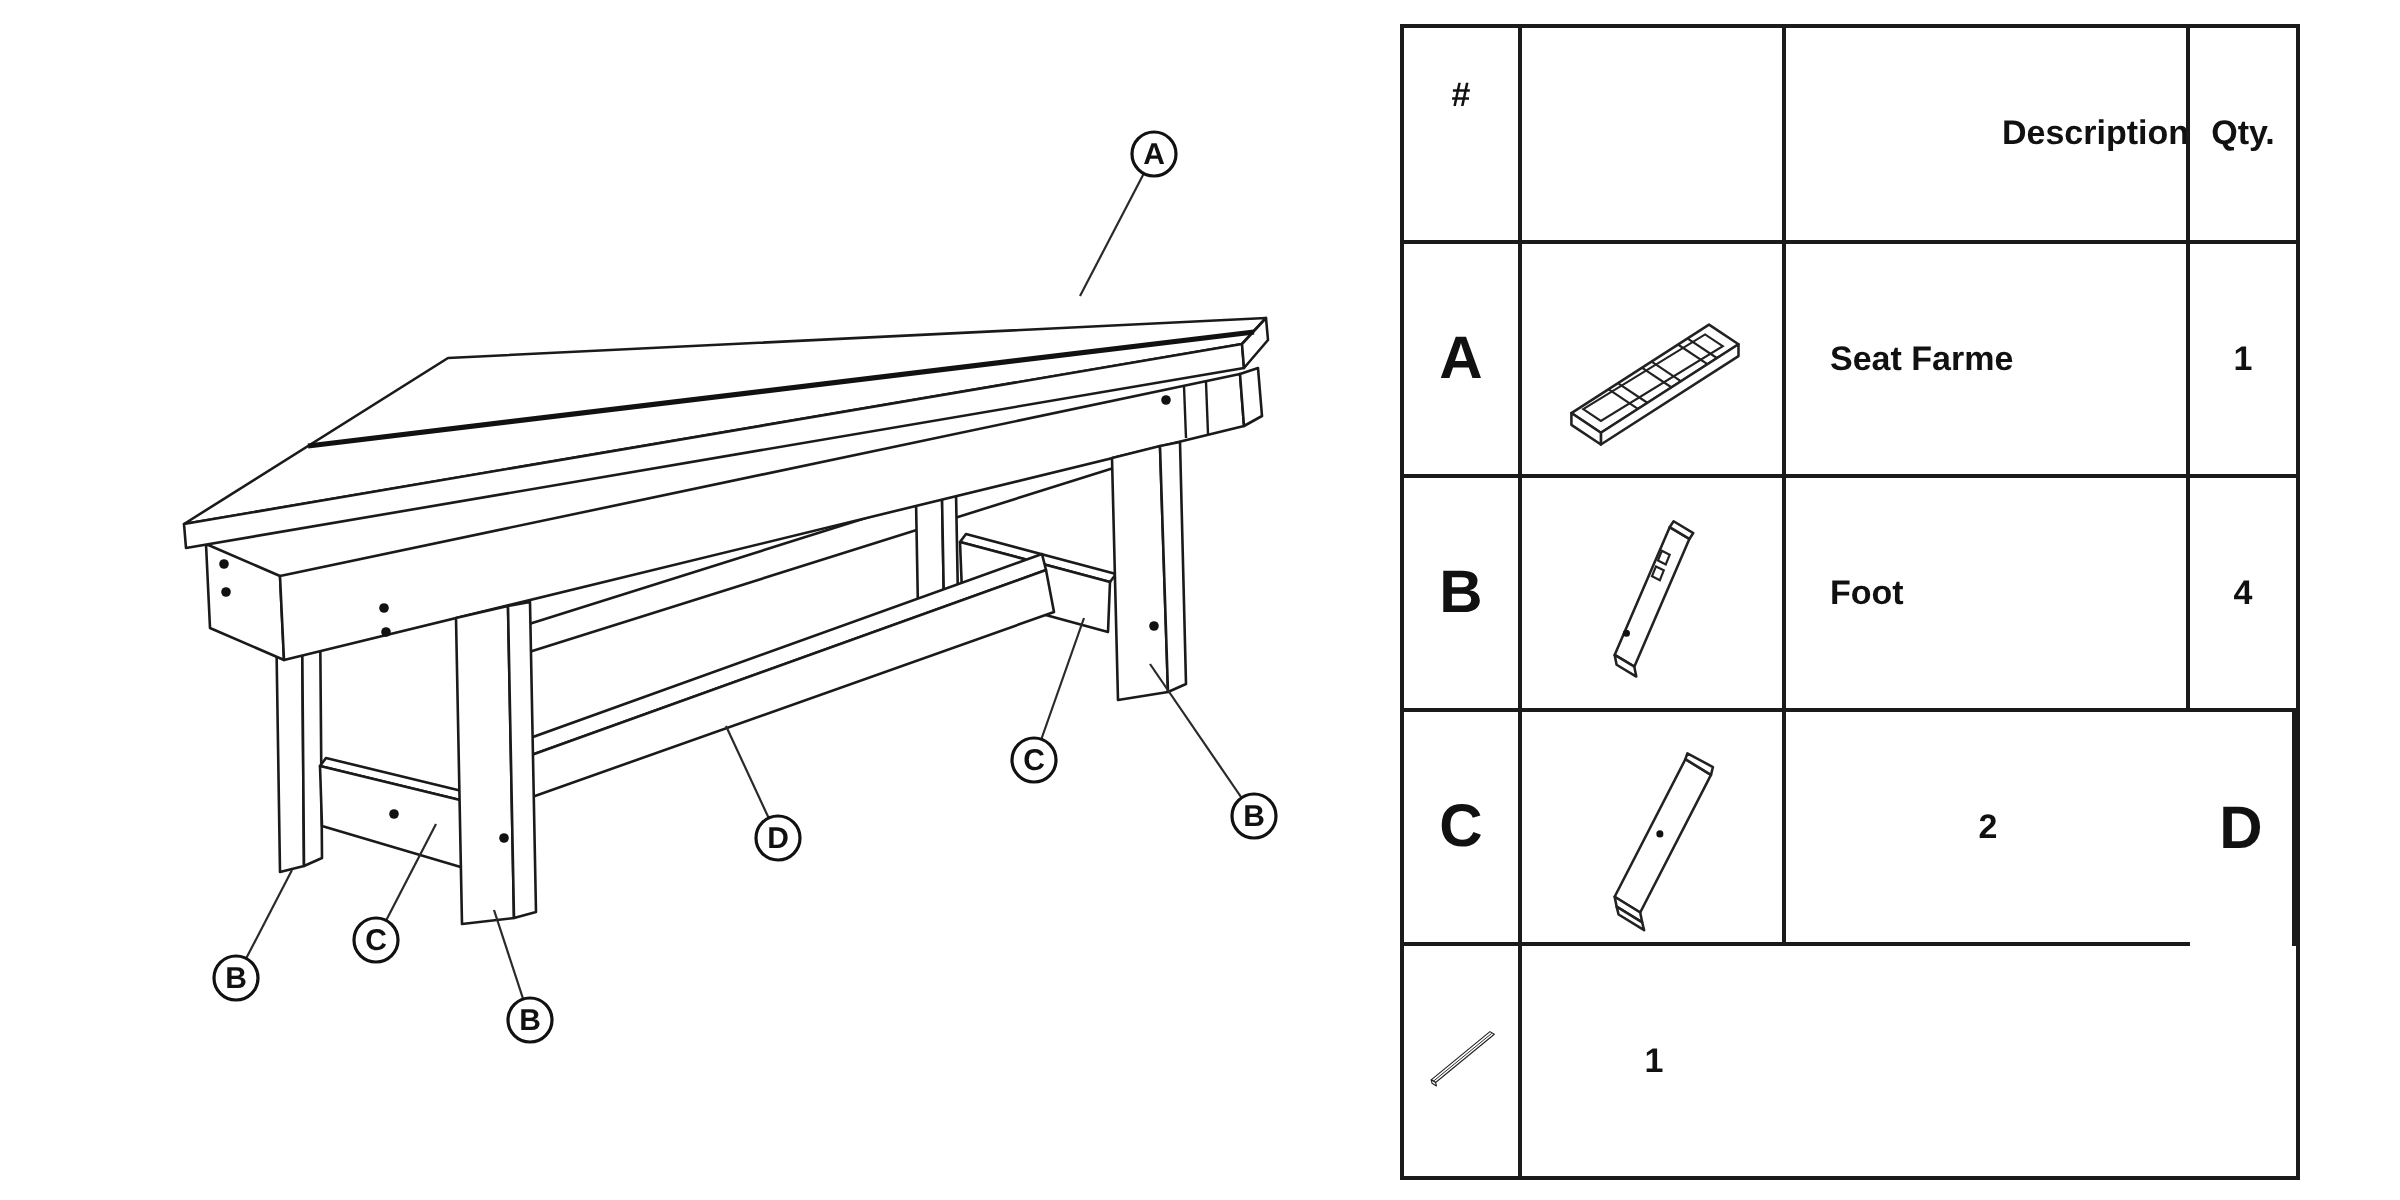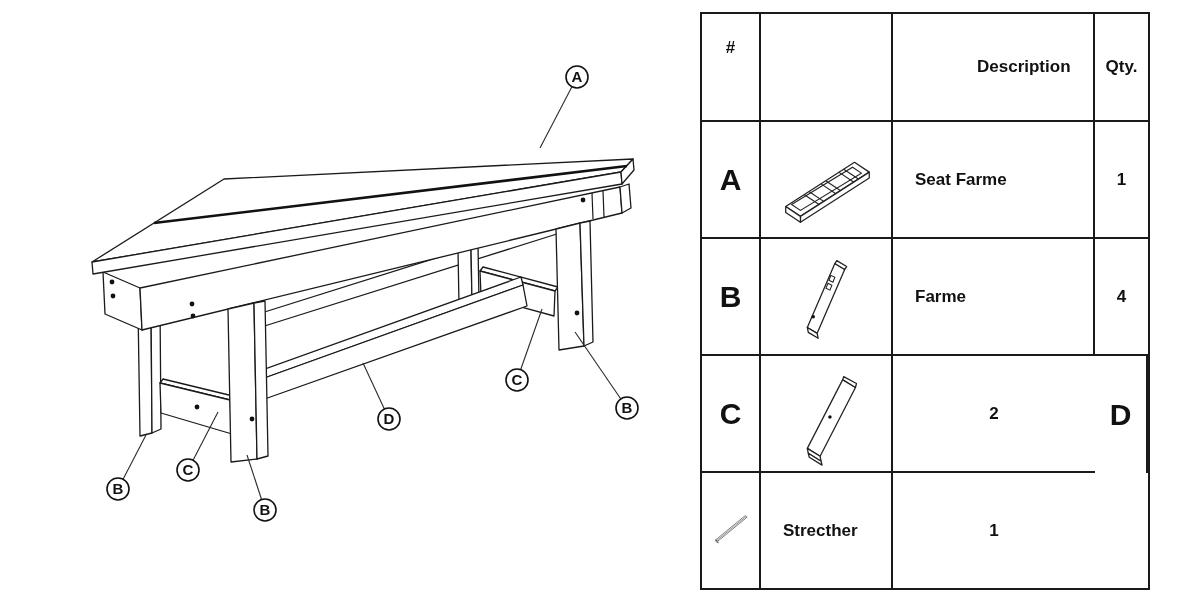--- a/index.html
+++ b/index.html
@@ -21,21 +21,21 @@
   
   .parts-table { position:absolute; left:700px; top:12px; width:450px; height:578px;
                  display:grid; grid-template-columns:59px 132px 202px 53px;
                  grid-template-rows:108px 117px 117px 117px 115px;
                  border:2px solid #1a1a1a; color:#111111; }
   .cell { border-right:2px solid #1a1a1a; border-bottom:2px solid #1a1a1a;
           display:flex; align-items:center; justify-content:center; overflow:hidden; }
   .cell.last-col { border-right:none; }
   .cell.last-row { border-bottom:none; }
   .hdr-num { align-items:flex-start; padding-top:24px; font-size:17px; font-weight:bold; }
-  .hdr-desc { justify-content:flex-start; padding-left:84px; font-size:17px; font-weight:bold; }
+  .hdr-desc { justify-content:flex-start; padding-left:108px; font-size:17px; font-weight:bold; }
   .hdr-qty { font-size:17px; font-weight:bold; }
   .cell-id { font-size:30px; font-weight:bold; }
   .cell-desc { justify-content:flex-start; padding-left:22px; font-size:17px; font-weight:bold; }
   .cell-qty { font-size:17px; font-weight:bold; }
   .thumb { display:block; }
   .thumb .wood { fill:#ffffff; stroke:#222222; stroke-width:1.3; stroke-linejoin:round; }
   .thumb .edge { stroke:#222222; stroke-width:1.1; fill:none; }
   .thumb .screw { fill:#111111; stroke:none; }
 </style>
 </head>
@@ -178,21 +178,21 @@
     <div class="cell">
       <svg class="thumb" width="130" height="115" viewBox="0 0 130 117">
         <polygon class="wood" points="46,90 74,25 84,31 56,96"></polygon>
         <polygon class="wood" points="74,25 84,31 86,28 76,22"></polygon>
         <polygon class="wood" points="46,90 56,96 57,101 47,95"></polygon>
         <polygon class="edge" points="70,37 74,39 72,44 68,42"></polygon>
         <polygon class="edge" points="67,45 71,47 69,52 65,50"></polygon>
         <circle class="screw" cx="52" cy="79" r="1.8"></circle>
       </svg>
     </div>
-    <div class="cell cell-desc">Farme</div>
+    <div class="cell cell-desc">Foot</div>
     <div class="cell cell-qty last-col">4</div>
 
     <div class="cell cell-id">C</div>
     <div class="cell">
       <svg class="thumb" width="130" height="115" viewBox="0 0 130 117">
         <polygon class="wood" points="46,94 82,24 95,32 59,102"></polygon>
         <polygon class="wood" points="82,24 95,32 96,28 83,21"></polygon>
         <polygon class="wood" points="46,94 59,102 60,107 47,99"></polygon>
         <polygon class="wood" points="47,99 60,107 61,111 48,103"></polygon>
         <circle class="screw" cx="69" cy="62" r="1.8"></circle>
@@ -201,16 +201,15 @@
     <div class="cell cell-qty last-col">2</div>
 
     <div class="cell cell-id last-row">D</div>
     <div class="cell last-row">
       <svg class="thumb" width="130" height="115" viewBox="0 0 130 117">
         <polygon class="wood" points="31,80 98,25 103,28 36,83"></polygon>
         <line class="edge" x1="33" y1="82" x2="100" y2="27"></line>
         <polygon class="wood" points="31,80 36,83 37,87 32,84"></polygon>
       </svg>
     </div>
-    <div class="cell cell-desc last-row">Strecther</div>
     <div class="cell cell-qty last-col last-row">1</div>
   </div>
 </div>
 
 </body></html>

